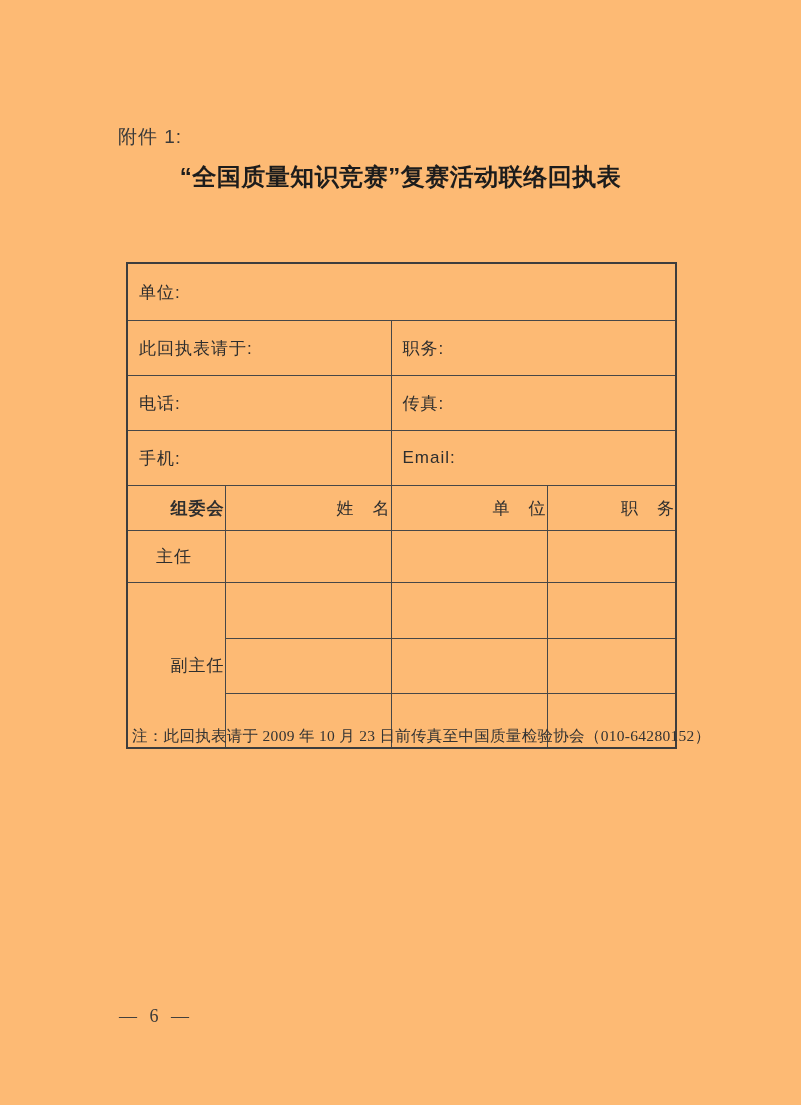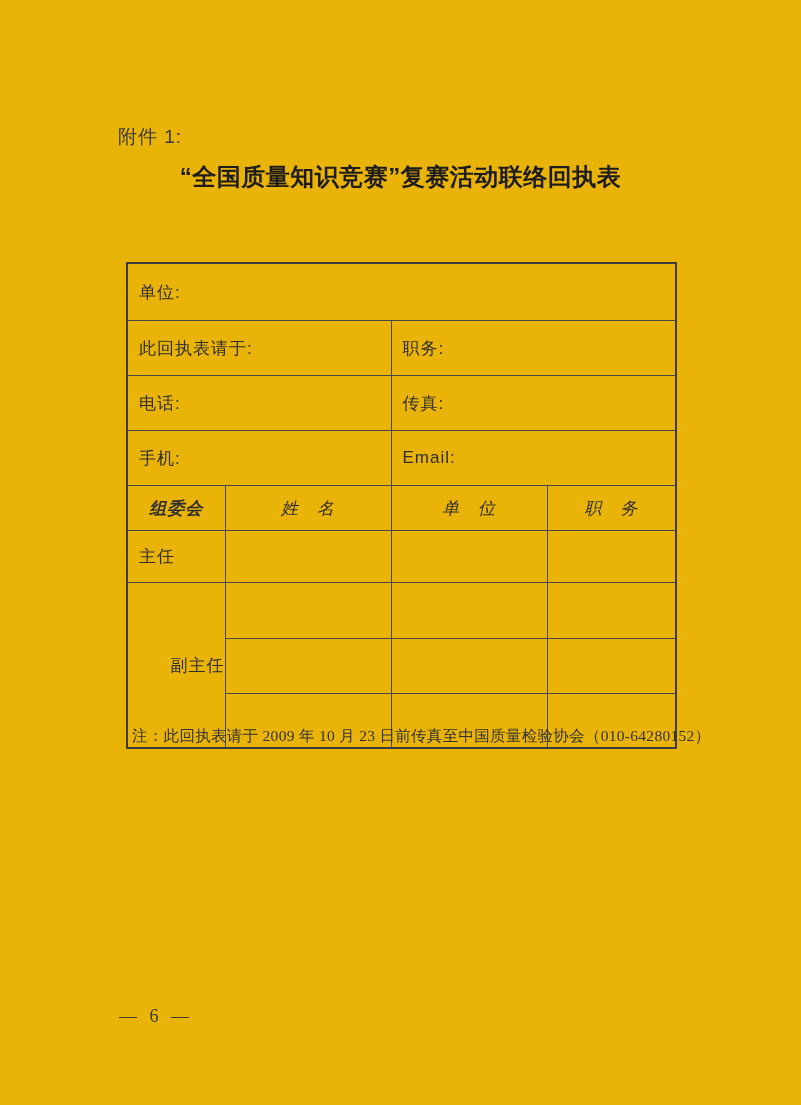--- a/index.html
+++ b/index.html
@@ -6,21 +6,21 @@
     margin: 0;
     padding: 0;
     background: #e8e8e8;
     font-family: "Liberation Sans", sans-serif;
   }
   .page {
     position: relative;
     width: 801px;
     height: 1105px;
     margin: 0 auto;
-    background: #eab308;
+    background: #fdba74;
     color: #2e2e2e;
     overflow: hidden;
   }
   .attachment-label {
     position: absolute;
     left: 118px;
     top: 124px;
     font-size: 19px;
     color: #3a3a3a;
     letter-spacing: 1px;
@@ -56,29 +56,28 @@
   td .lbl {
     display: inline-block;
     padding-left: 11px;
     letter-spacing: 1px;
   }
   tr.r1 td { height: 56px; }
   tr.r2 td { height: 54px; }
   tr.r3 td { height: 54px; }
   tr.r4 td { height: 54px; }
   tr.r5 td { height: 44px; }
-  tr.r6 td { height: 51px; }
+  tr.r6 td { height: 51px; padding-left: 17px; }
   tr.r7 td { height: 55px; text-align: right; }
   tr.r8 td { height: 54px; }
   tr.r9 td { height: 53px; }
   td.hdr {
-    text-align: center;
+    text-align: right;
     letter-spacing: 1px;
     color: #272727;
-    font-style: italic;
   }
   td.hdr-bold { font-weight: bold; }
   .note-line {
     position: absolute;
     left: 132px;
     top: 726px;
     font-family: "Liberation Serif", serif;
     font-size: 15.5px;
     color: #333333;
     letter-spacing: 0.3px;

